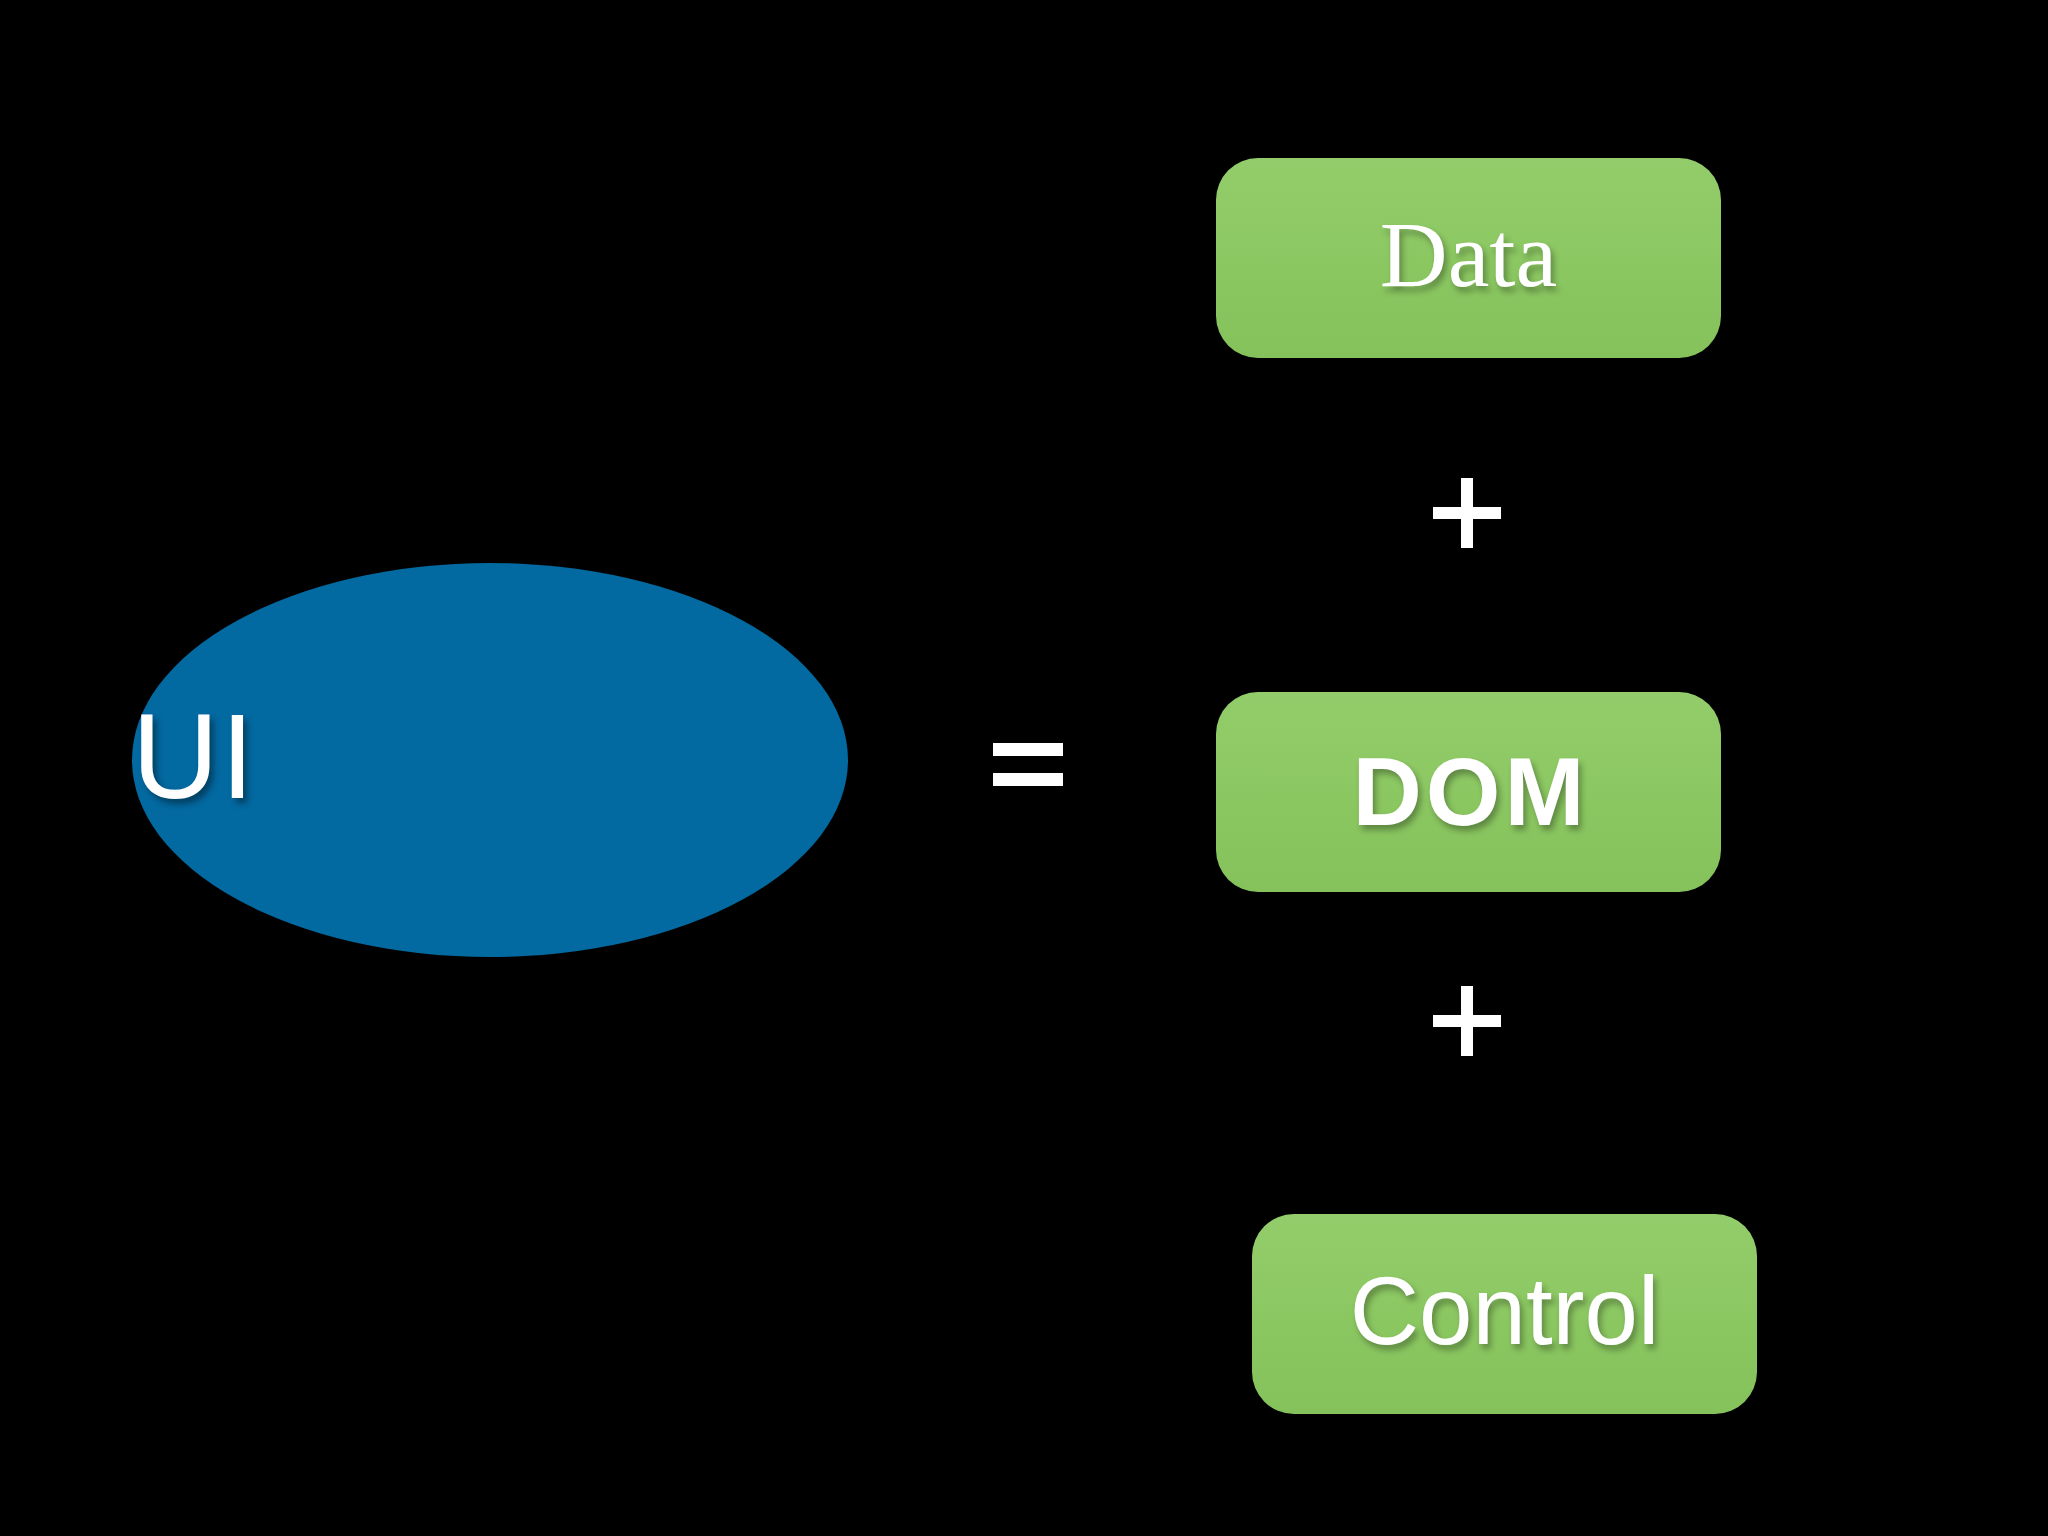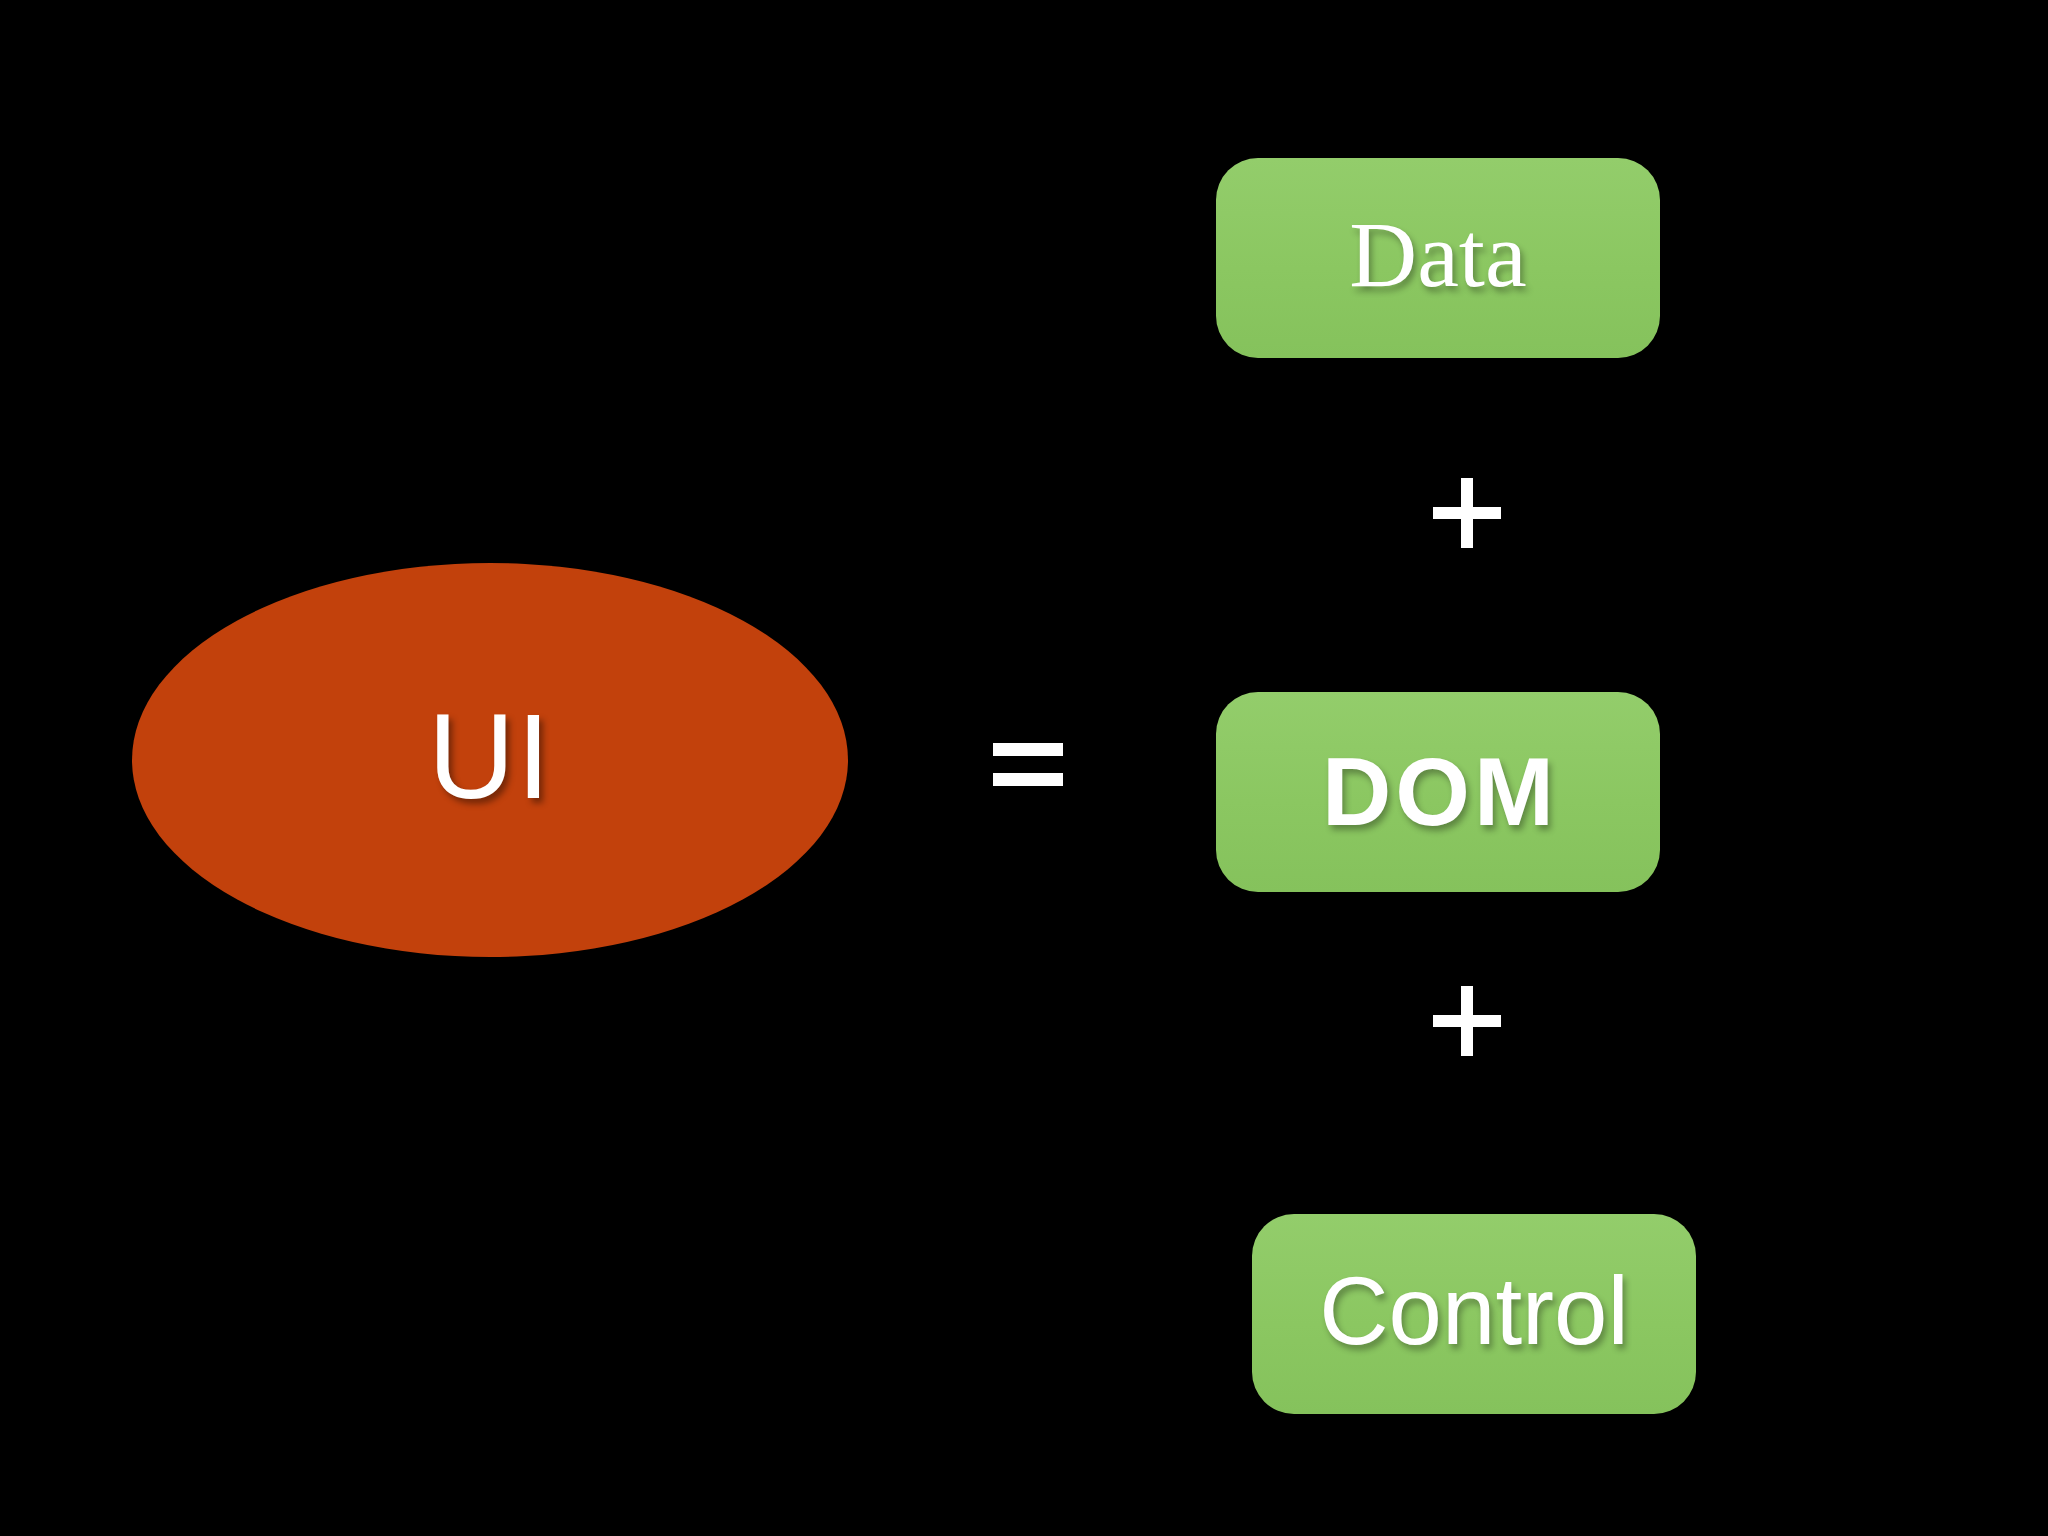--- a/index.html
+++ b/index.html
@@ -17,25 +17,24 @@
   }
 
   
   .ellipse {
     position: absolute;
     left: 132px;
     top: 563px;
     width: 716px;
     height: 394px;
     border-radius: 50%;
-    background: #c2410c;
+    background: #0369a1;
     box-shadow: 6px 10px 24px rgba(0,0,0,0.55);
     display: flex;
     align-items: center;
-    justify-content: center;
   }
   .ellipse-label {
     color: #ffffff;
     font-size: 120px;
     font-weight: 400;
     letter-spacing: 2px;
     text-shadow: 4px 5px 6px rgba(0,0,0,0.40);
     line-height: 1;
     transform: translateY(-4px);
   }
@@ -79,21 +78,21 @@
     top: 29px;
     width: 68px;
     height: 12px;
     background: #ffffff;
   }
 
   
   .gbox {
     position: absolute;
     left: 1216px;
-    width: 444px;
+    width: 505px;
     height: 200px;
     border-radius: 42px;
     background: linear-gradient(180deg, #93cd6b 0%, #8bc761 55%, #85c25c 100%);
     box-shadow: 0 14px 24px rgba(0,0,0,0.55);
     display: flex;
     align-items: center;
     justify-content: center;
   }
   .gbox-data    { top: 158px; }
   .gbox-dom     { top: 692px; }

